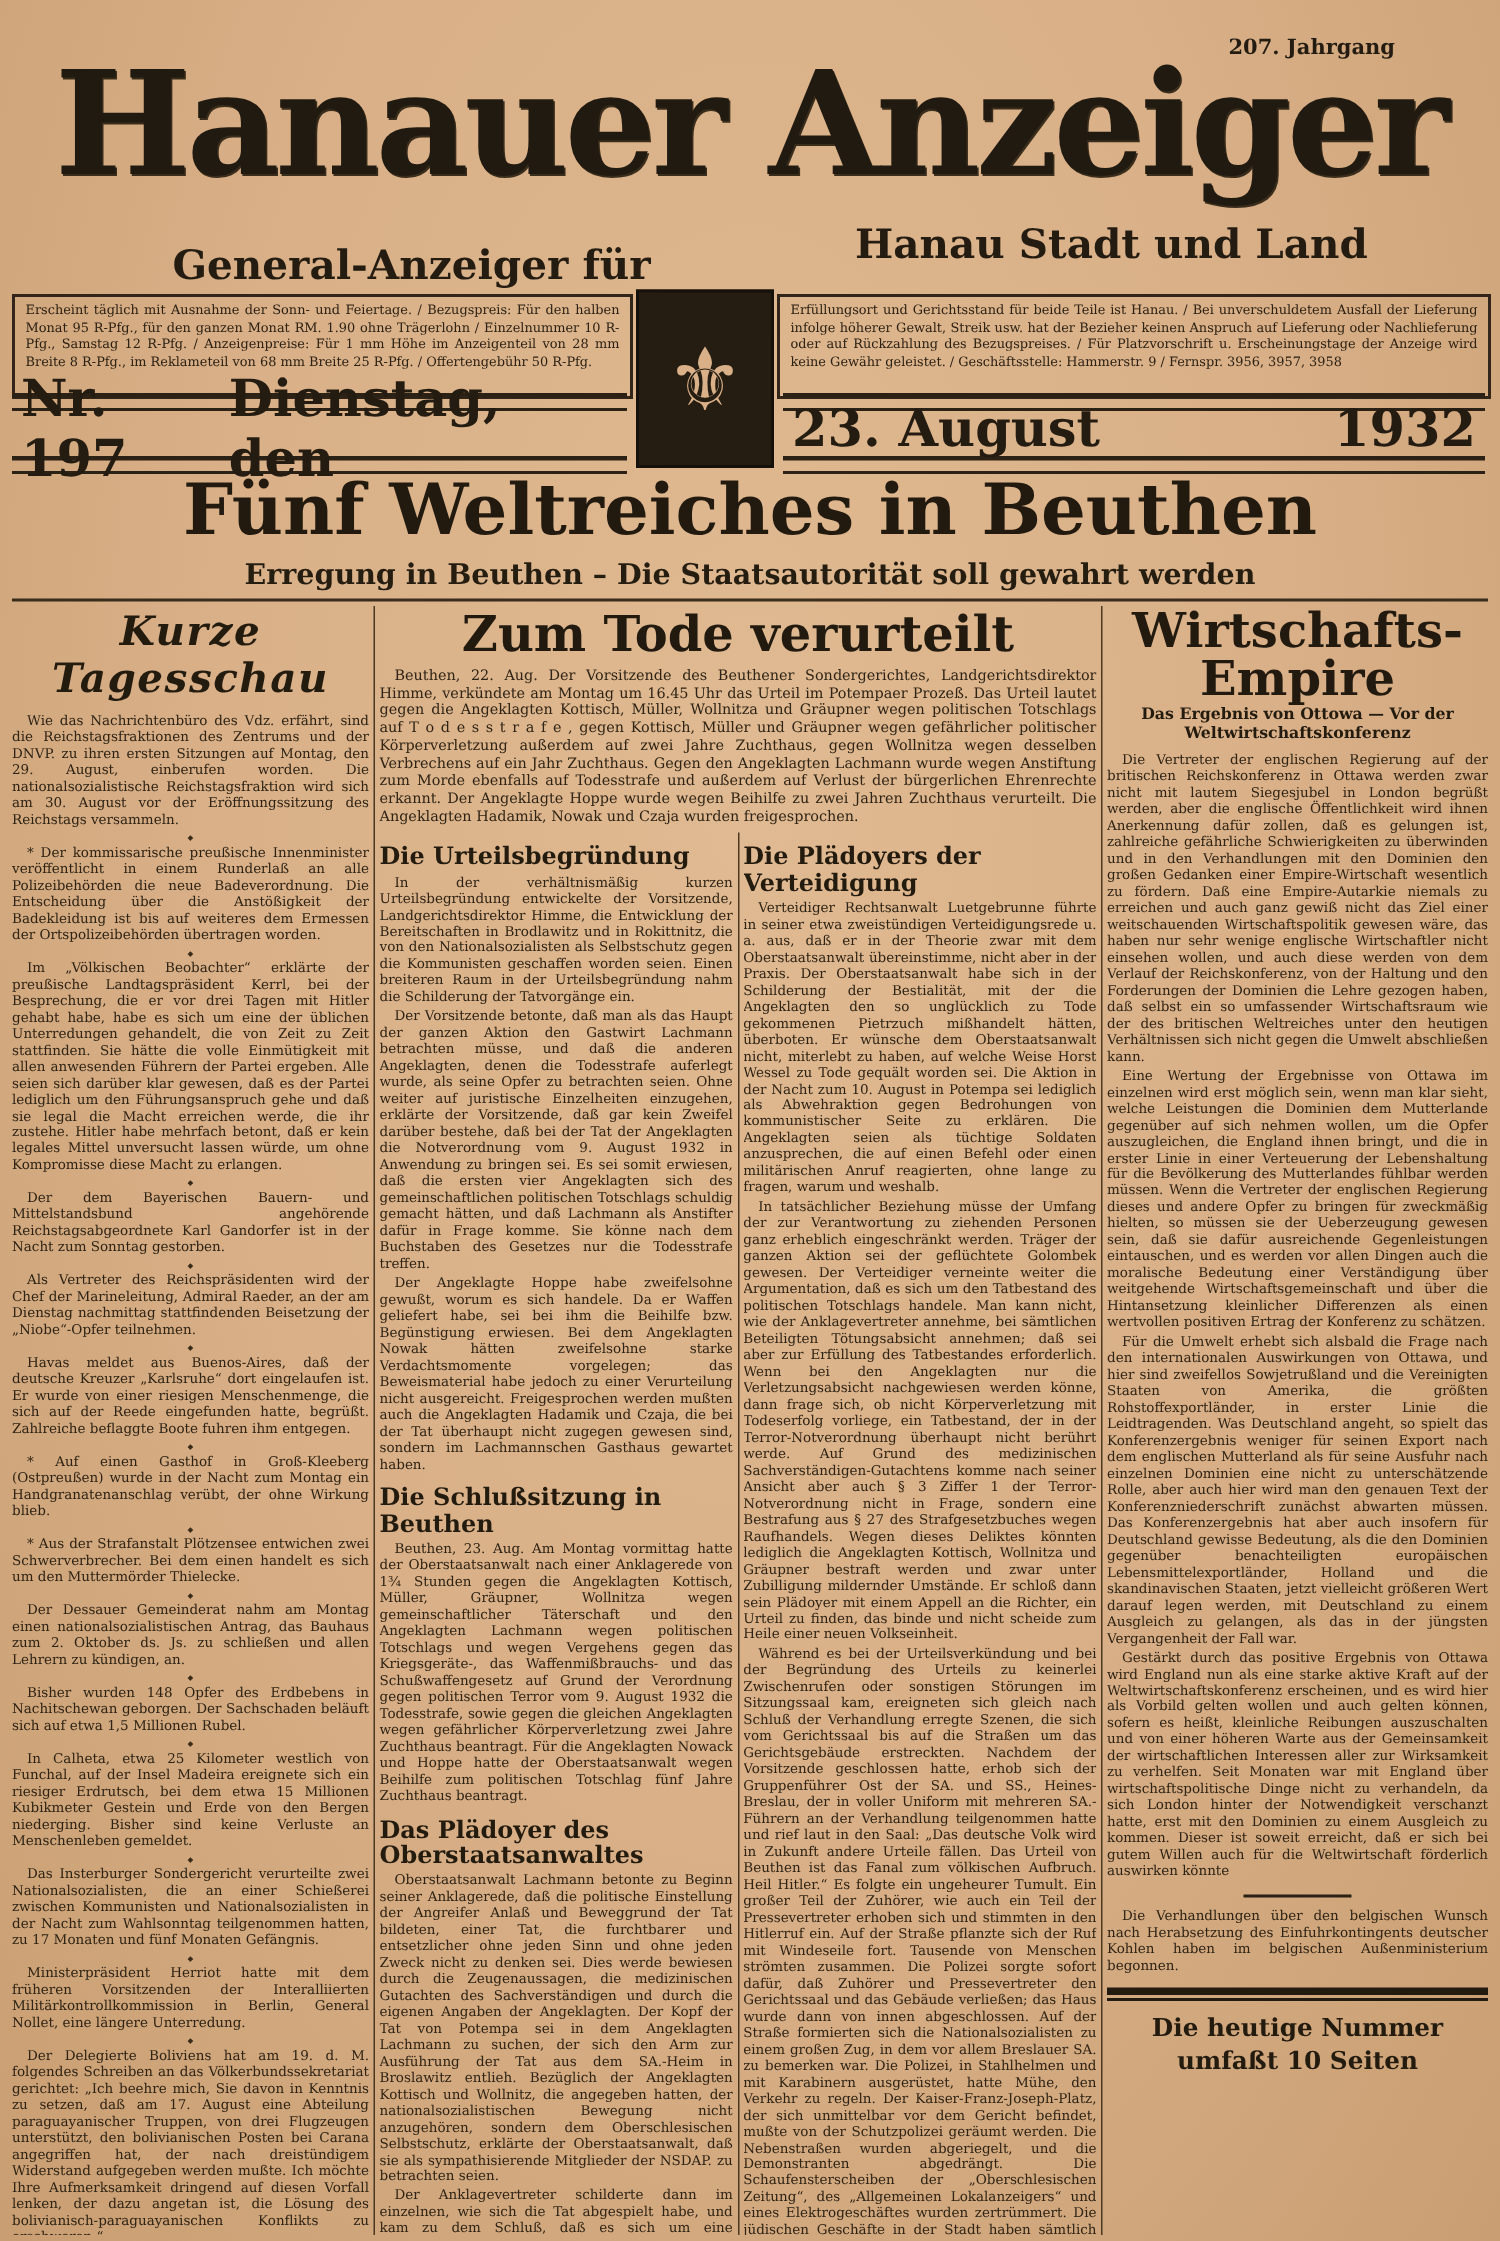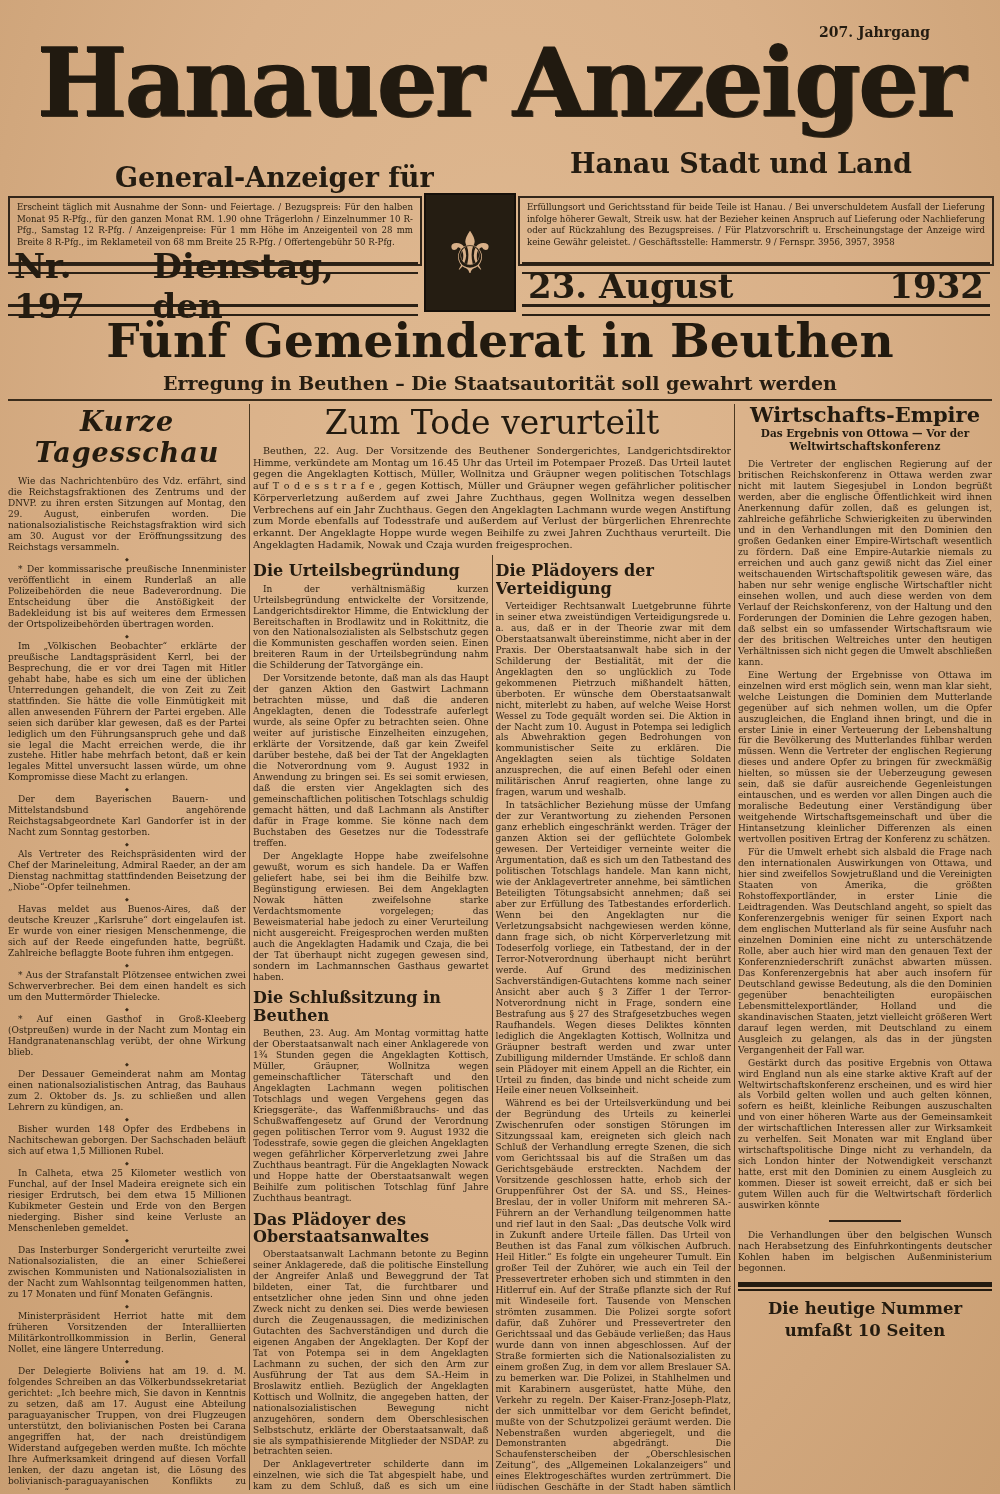--- a/index.html
+++ b/index.html
@@ -57,24 +57,24 @@
   .col23 { width:478px; }
   .col4 { flex:1; }
   .two-cols { display:flex; }
   .two-cols .col { flex:1; }
   p.para, p.brief, p.lead-p, p.note, p.footnote { margin:0 0 2px; font-size:9px; line-height:1.22; text-align:justify; text-indent:10px; color:#2e2314; }
   p.brief::after { content:"◆"; display:block; text-align:center; text-indent:0; font-size:5px; color:#3a2b18; margin:3px 0 2px; }
   .col1-heading {
     font-size:27px; font-weight:bold; font-style:italic; text-align:center;
     color:#241b0f; margin:2px 0 8px; letter-spacing:1px;
   }
-  .headline2 { margin:2px 0 6px; text-align:center; font-size:33px; font-weight:normal; color:#221a0f; line-height:1; }
+  .headline2 { margin:2px 0 6px; text-align:center; font-size:33px; font-weight:bold; color:#221a0f; line-height:1; }
   p.lead-p { font-size:9.6px; margin-bottom:5px; }
   h4.sect { margin:7px 0 4px; text-align:left; font-size:16px; font-weight:bold; color:#241b0f; line-height:1.08; }
-  .col4-head { margin:0 0 2px; text-align:center; font-size:21px; font-weight:bold; color:#221a0f; line-height:1; }
+  .col4-head { margin:0 0 2px; text-align:center; font-size:32px; font-weight:bold; color:#221a0f; line-height:1; }
   .col4-sub  { text-align:center; font-size:10.5px; font-weight:bold; color:#241b0f; margin:0 0 6px; line-height:1.25; }
   .short-rule { width:72px; height:2px; background:#2c2014; margin:9px auto 8px; }
   .thick-rule { height:0; border-top:5px solid #241b10; border-bottom:2px solid #241b10; padding-top:2px; margin:8px 0 7px; }
   .issue-notice { text-align:center; font-size:16.5px; font-weight:bold; color:#241b0f; line-height:1.35; }
 </style>
 </head>
 <body>
 
 <div class="page">
 
@@ -100,37 +100,37 @@
 
   <div class="date-seg left">
     <span>Nr. 197</span>
     <span>Dienstag, den</span>
   </div>
   <div class="date-seg right">
     <span>23. August</span>
     <span>1932</span>
   </div>
 
-  <h2 class="main-headline">Fünf Gemeinderat in Beuthen</h2>
+  <h2 class="main-headline">Fünf Weltreiches in Beuthen</h2>
   <div class="sub-headline">Erregung in Beuthen – Die Staatsautorität soll gewahrt werden</div>
   <div class="rule-full"></div>
 
   <div class="body-area">
 
     <div class="col col1">
       <div class="col1-heading">Kurze Tagesschau</div>
       <div>
           <p class="brief">Wie das Nachrichtenbüro des Vdz. erfährt, sind die Reichstagsfraktionen des Zentrums und der DNVP. zu ihren ersten Sitzungen auf Montag, den 29. August, einberufen worden. Die nationalsozialistische Reichstagsfraktion wird sich am 30. August vor der Eröffnungssitzung des Reichstags versammeln.</p>
           <p class="brief">* Der kommissarische preußische Innenminister veröffentlicht in einem Runderlaß an alle Polizeibehörden die neue Badeverordnung. Die Entscheidung über die Anstößigkeit der Badekleidung ist bis auf weiteres dem Ermessen der Ortspolizeibehörden übertragen worden.</p>
           <p class="brief">Im „Völkischen Beobachter“ erklärte der preußische Landtagspräsident Kerrl, bei der Besprechung, die er vor drei Tagen mit Hitler gehabt habe, habe es sich um eine der üblichen Unterredungen gehandelt, die von Zeit zu Zeit stattfinden. Sie hätte die volle Einmütigkeit mit allen anwesenden Führern der Partei ergeben. Alle seien sich darüber klar gewesen, daß es der Partei lediglich um den Führungsanspruch gehe und daß sie legal die Macht erreichen werde, die ihr zustehe. Hitler habe mehrfach betont, daß er kein legales Mittel unversucht lassen würde, um ohne Kompromisse diese Macht zu erlangen.</p>
           <p class="brief">Der dem Bayerischen Bauern- und Mittelstandsbund angehörende Reichstagsabgeordnete Karl Gandorfer ist in der Nacht zum Sonntag gestorben.</p>
           <p class="brief">Als Vertreter des Reichspräsidenten wird der Chef der Marineleitung, Admiral Raeder, an der am Dienstag nachmittag stattfindenden Beisetzung der „Niobe“-Opfer teilnehmen.</p>
           <p class="brief">Havas meldet aus Buenos-Aires, daß der deutsche Kreuzer „Karlsruhe“ dort eingelaufen ist. Er wurde von einer riesigen Menschenmenge, die sich auf der Reede eingefunden hatte, begrüßt. Zahlreiche beflaggte Boote fuhren ihm entgegen.</p>
+          <p class="brief">* Auf einen Gasthof in Groß-Kleeberg (Ostpreußen) wurde in der Nacht zum Montag ein Handgranatenanschlag verübt, der ohne Wirkung blieb.</p>
           <p class="brief">* Aus der Strafanstalt Plötzensee entwichen zwei Schwerverbrecher. Bei dem einen handelt es sich um den Muttermörder Thielecke.</p>
-          <p class="brief">* Auf einen Gasthof in Groß-Kleeberg (Ostpreußen) wurde in der Nacht zum Montag ein Handgranatenanschlag verübt, der ohne Wirkung blieb.</p>
           <p class="brief">Der Dessauer Gemeinderat nahm am Montag einen nationalsozialistischen Antrag, das Bauhaus zum 2. Oktober ds. Js. zu schließen und allen Lehrern zu kündigen, an.</p>
           <p class="brief">Bisher wurden 148 Opfer des Erdbebens in Nachitschewan geborgen. Der Sachschaden beläuft sich auf etwa 1,5 Millionen Rubel.</p>
           <p class="brief">In Calheta, etwa 25 Kilometer westlich von Funchal, auf der Insel Madeira ereignete sich ein riesiger Erdrutsch, bei dem etwa 15 Millionen Kubikmeter Gestein und Erde von den Bergen niederging. Bisher sind keine Verluste an Menschenleben gemeldet.</p>
           <p class="brief">Das Insterburger Sondergericht verurteilte zwei Nationalsozialisten, die an einer Schießerei zwischen Kommunisten und Nationalsozialisten in der Nacht zum Wahlsonntag teilgenommen hatten, zu 17 Monaten und fünf Monaten Gefängnis.</p>
           <p class="brief">Ministerpräsident Herriot hatte mit dem früheren Vorsitzenden der Interalliierten Militärkontrollkommission in Berlin, General Nollet, eine längere Unterredung.</p>
           <p class="brief">Der Delegierte Boliviens hat am 19. d. M. folgendes Schreiben an das Völkerbundssekretariat gerichtet: „Ich beehre mich, Sie davon in Kenntnis zu setzen, daß am 17. August eine Abteilung paraguayanischer Truppen, von drei Flugzeugen unterstützt, den bolivianischen Posten bei Carana angegriffen hat, der nach dreistündigem Widerstand aufgegeben werden mußte. Ich möchte Ihre Aufmerksamkeit dringend auf diesen Vorfall lenken, der dazu angetan ist, die Lösung des bolivianisch-paraguayanischen Konflikts zu erschweren.“</p>
         </div>
 
     </div>
 

